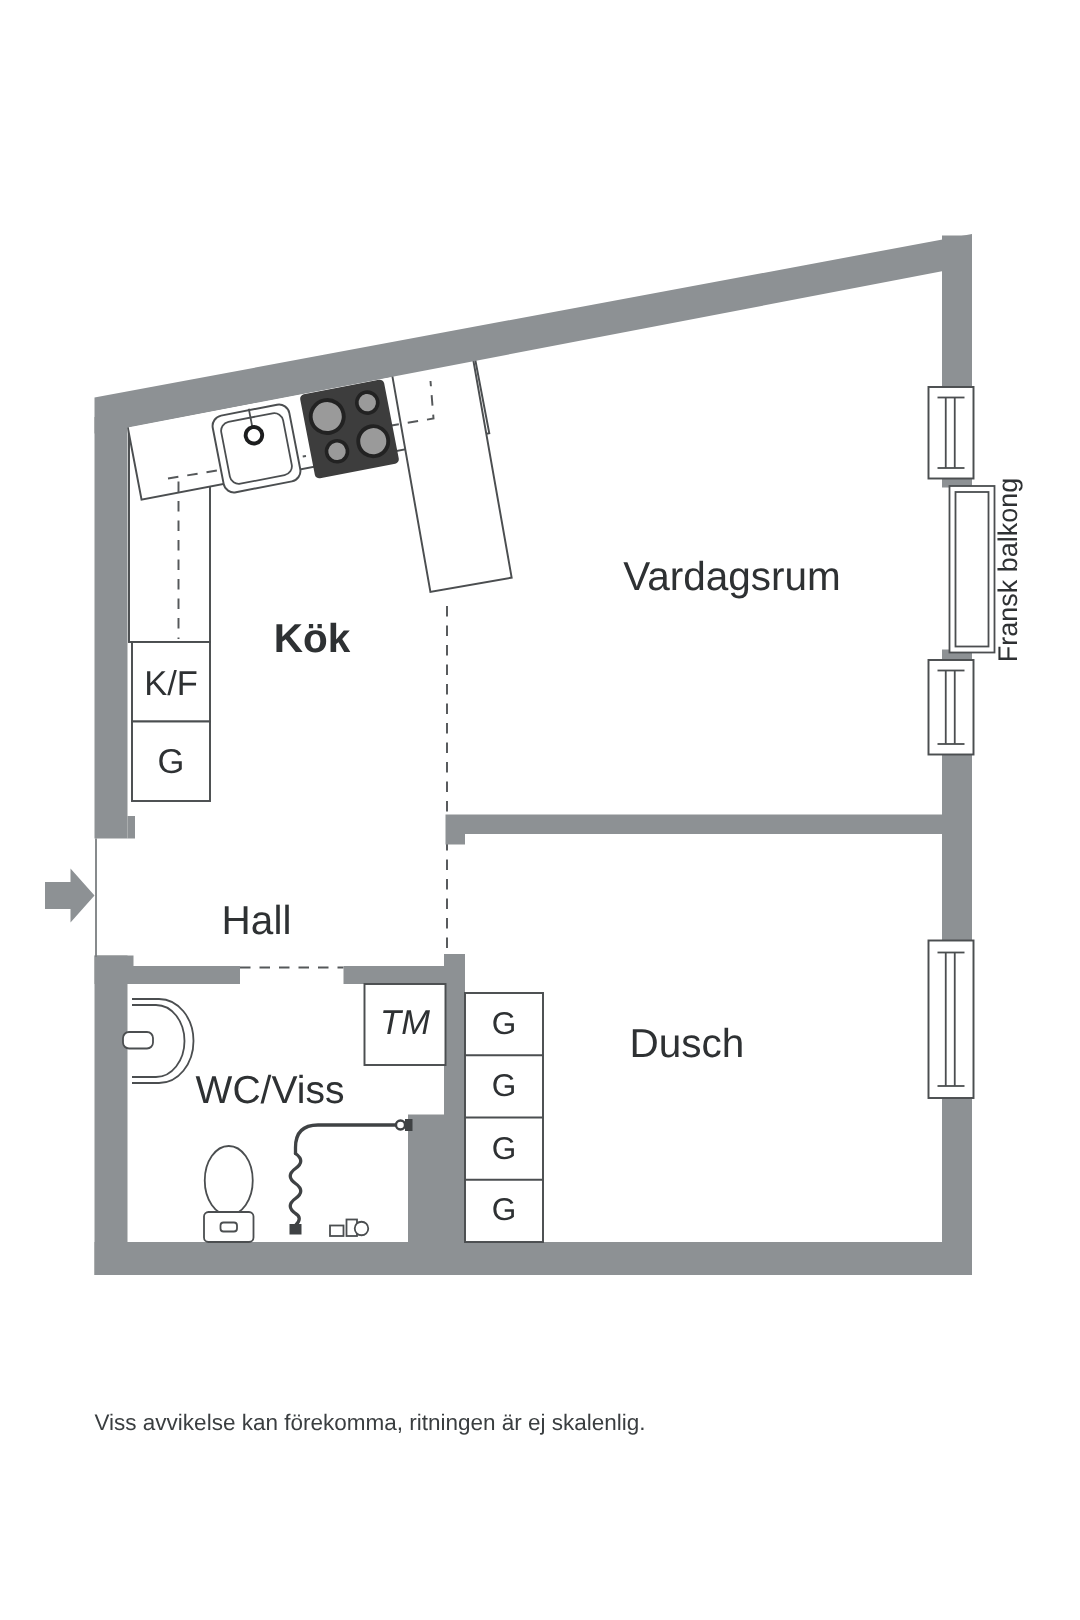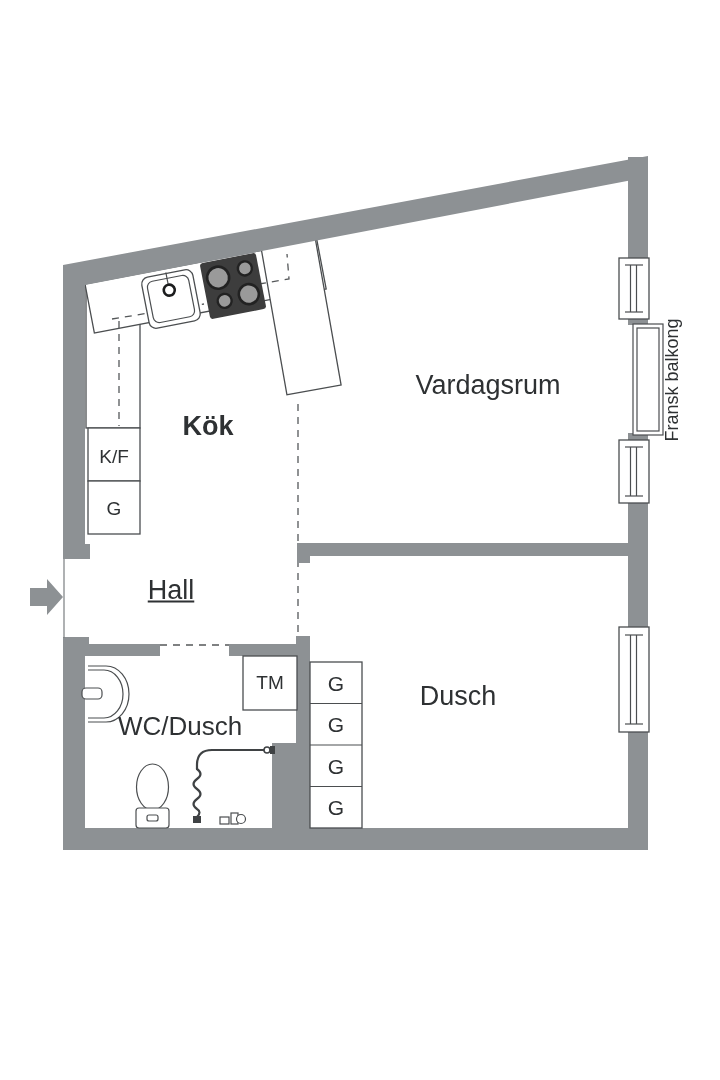--- a/index.html
+++ b/index.html
@@ -15,21 +15,21 @@
   .label{
     position:absolute;
     transform:translate(-50%,-50%);
     color:#2e3133;
     white-space:nowrap;
     line-height:1;
   }
   .label--rot{transform:translate(-50%,-50%) rotate(-90deg);}
   .lbl-room{font-size:27px;}
   .lbl-mid{font-size:26px;}
-  .lbl-small{font-size:19px;}
+  .lbl-small{font-size:23px;}
   .lbl-ward{font-size:21px;}
   .lbl-balc{font-size:18px;}
   .note{
     position:absolute;
     left:63px;top:924px;
     font-size:15px;
     color:#3a3e40;
     white-space:nowrap;
   }
   
@@ -176,32 +176,33 @@
     <g>
       <line x1="64" y1="543" x2="64" y2="622" stroke="#7a7e80" stroke-width="1.2"></line>
       <polygon fill="#8d9194" points="30,572 47,572 47,563 63,581 47,599 47,590 30,590"></polygon>
     </g>
   </svg>
 
   <div class="label lbl-room" style="left:488px;top:369px;">Vardagsrum</div>
 
   <div class="label lbl-room" style="left:208px;top:410px;font-weight:bold;">Kök</div>
 
-  <div class="label lbl-room" style="left:171px;top:574px;text-decoration:underline;">Hall</div>
-
-  <div class="label lbl-mid" style="left:180px;top:710px;">WC/Dusch</div>
+  <div class="label lbl-room" style="left:171px;top:598px;">Hall</div>
+
+  <div class="label lbl-mid" style="left:180px;top:710px;">WC/Viss</div>
 
   <div class="label lbl-room" style="left:458px;top:680px;">Dusch</div>
 
   <div class="label lbl-small" style="left:114px;top:440px;">K/F</div>
 
   <div class="label lbl-small" style="left:114px;top:492px;">G</div>
 
-  <div class="label lbl-small" style="left:270px;top:666px;">TM</div>
+  <div class="label lbl-small" style="left:270px;top:666px;font-style:italic;">TM</div>
 
   <div class="label lbl-ward" style="left:336px;top:667px;">G</div>
   <div class="label lbl-ward" style="left:336px;top:708px;">G</div>
   <div class="label lbl-ward" style="left:336px;top:750px;">G</div>
   <div class="label lbl-ward" style="left:336px;top:791px;">G</div>
 
   <div class="label label--rot lbl-balc" style="left:672px;top:364px;">Fransk balkong</div>
 
+  <div class="note">Viss avvikelse kan förekomma, ritningen är ej skalenlig.</div>
 </div>
 
 </body></html>

